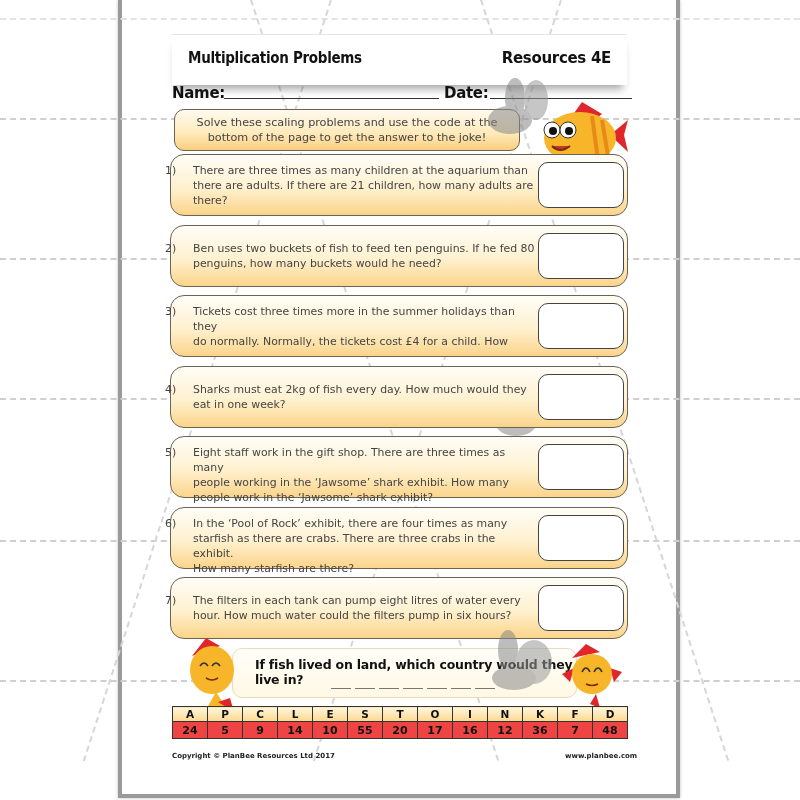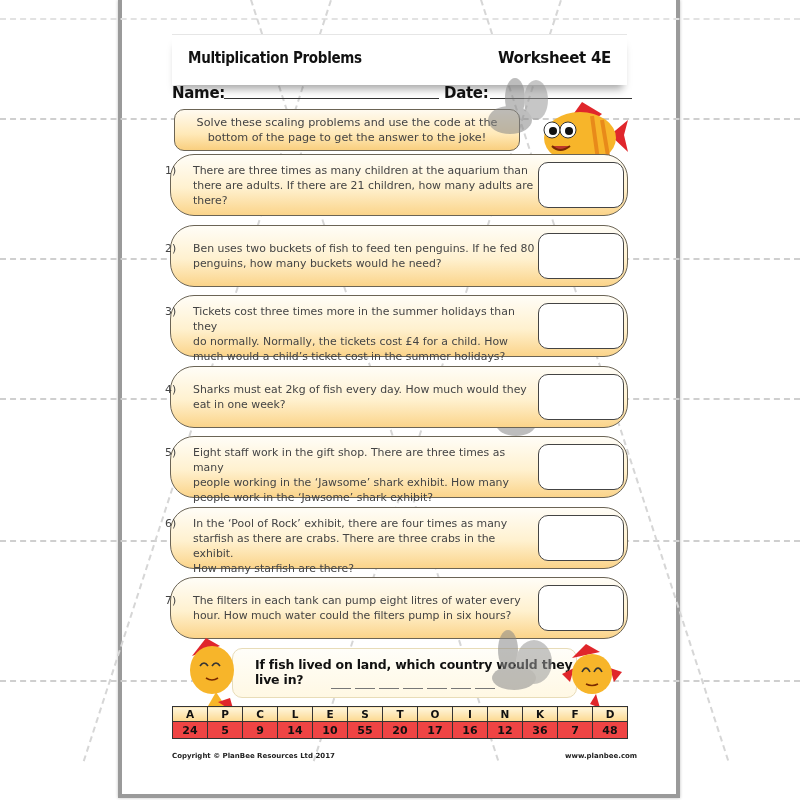--- a/index.html
+++ b/index.html
@@ -12,21 +12,21 @@
   .header { position:absolute; left:172px; top:34px; width:455px; height:50px; background:#fff;
             box-shadow: 0 8px 8px -4px rgba(0,0,0,0.35); border-top:1px solid #e6e6e6; }
   .header-title { position:absolute; left:16px; top:14px; font-family:"DejaVu Sans Condensed","DejaVu Sans", sans-serif; font-weight:bold; font-size:15px; letter-spacing:-0.3px; color:#111; }
   .header-ws { position:absolute; right:16px; top:14px; font-weight:bold; font-size:15px; letter-spacing:-0.3px; color:#111; }
   .name-row { position:absolute; left:172px; top:84px; width:460px; height:20px; }
   .label-bold { position:absolute; font-weight:bold; font-size:15px; letter-spacing:-0.3px; color:#111; }
   .line { position:absolute; border-bottom:1.5px solid #333; }
   .instr { position:absolute; left:174px; top:109px; width:346px; height:42px; border:1.5px solid #6b6455; border-radius:10px;
            background:linear-gradient(#fffaf0 0%, #ffe9b8 60%, #f9cf7f 100%); box-sizing:border-box;
            font-size:11.2px; color:#444; text-align:center; line-height:15px; padding-top:5px; }
-  .qbox { position:absolute; left:170px; width:458px; height:62px; border:1.5px solid #6b6455; border-radius:24px;
+  .qbox { position:absolute; left:170px; width:458px; height:62px; border:1.5px solid #6b6455; border-radius:14px;
           background:linear-gradient(#fffdf7 0%, #fff1cf 55%, #fbd48a 100%); box-sizing:border-box; }
   .qtext { position:absolute; left:8px; top:8px; width:360px; font-size:10.9px; color:#444; line-height:15px; }
   .qtext .num { display:inline-block; width:14px; }
   .qtext .rest { padding-left:14px; text-indent:-14px; display:block; }
   .ansbox { position:absolute; right:3px; top:7px; width:86px; height:46px; background:#fff; border:1.5px solid #444; border-radius:10px; box-sizing:border-box; }
   .joke { position:absolute; left:232px; top:648px; width:345px; height:50px; background:linear-gradient(#fffef9,#fff8e4); border:1.5px solid #e8dcb8; border-radius:10px; box-sizing:border-box; }
   .joke-q { position:absolute; left:22px; top:8px; font-weight:bold; font-size:12.5px; color:#111; letter-spacing:-0.2px; }
   .blanks { position:absolute; left:98px; top:38px; display:flex; gap:4px; }
   .blank { width:20px; border-bottom:1.5px solid #777; height:1px; }
   table.code { position:absolute; left:172px; top:706px; width:456px; border-collapse:collapse; table-layout:fixed; }
@@ -49,21 +49,21 @@
 <div class="dash" style="left:0;top:398px;width:800px;"></div>
 <div class="dash" style="left:0;top:540px;width:800px;"></div>
 <div class="dash" style="left:0;top:680px;width:800px;"></div>
 <div class="dashv" style="left:250px;top:0;height:800px;transform:rotate(-18deg);"></div>
 <div class="dashv" style="left:330px;top:0;height:800px;transform:rotate(18deg);"></div>
 <div class="dashv" style="left:480px;top:0;height:800px;transform:rotate(-18deg);"></div>
 <div class="dashv" style="left:560px;top:0;height:800px;transform:rotate(18deg);"></div>
 
 <div class="header">
   <span class="header-title">Multiplication Problems</span>
-  <span class="header-ws">Worksheet 4E</span>
+  <span class="header-ws">Resources 4E</span>
 </div>
 
 <div class="name-row">
   <span class="label-bold" style="left:0;top:0;">Name:</span>
   <div class="line" style="left:52px;top:14px;width:215px;"></div>
   <span class="label-bold" style="left:272px;top:0;">Date:</span>
   <div class="line" style="left:318px;top:14px;width:142px;"></div>
 </div>
 
 <div class="instr">
@@ -109,21 +109,21 @@
   <div class="ansbox"></div>
 </div>
 <div class="qbox" style="top:225px;">
   <div class="qtext" style="top:15px;">
       <span class="rest"><span class="num">2)</span><span>Ben uses two buckets of fish to feed ten penguins. If he fed 80</span><br><span>penguins, how many buckets would he need?</span></span>
     </div>
   <div class="ansbox"></div>
 </div>
 <div class="qbox" style="top:295px;padding-left:26px;">
   <div class="qtext">
-      <span class="rest"><span class="num">3)</span><span>Tickets cost three times more in the summer holidays than they</span><br><span>do normally. Normally, the tickets cost £4 for a child. How</span><br><span>much would a child’s ticket cost in the summer holidays?</span></span>
+      <span class="rest"><span class="num">3)</span><span>Tickets cost three times more in the summer holidays than they</span><br><span>do normally. Normally, the tickets cost £4 for a child. How</span><br></span>
     </div>
   <div class="ansbox"></div>
 </div>
 <div class="qbox" style="top:366px;padding-left:48px;">
   <div class="qtext" style="top:15px;">
       <span class="rest"><span class="num">4)</span><span>Sharks must eat 2kg of fish every day. How much would they</span><br><span>eat in one week?</span></span>
     </div>
   <div class="ansbox"></div>
 </div>
 <div class="qbox" style="top:436px;">

